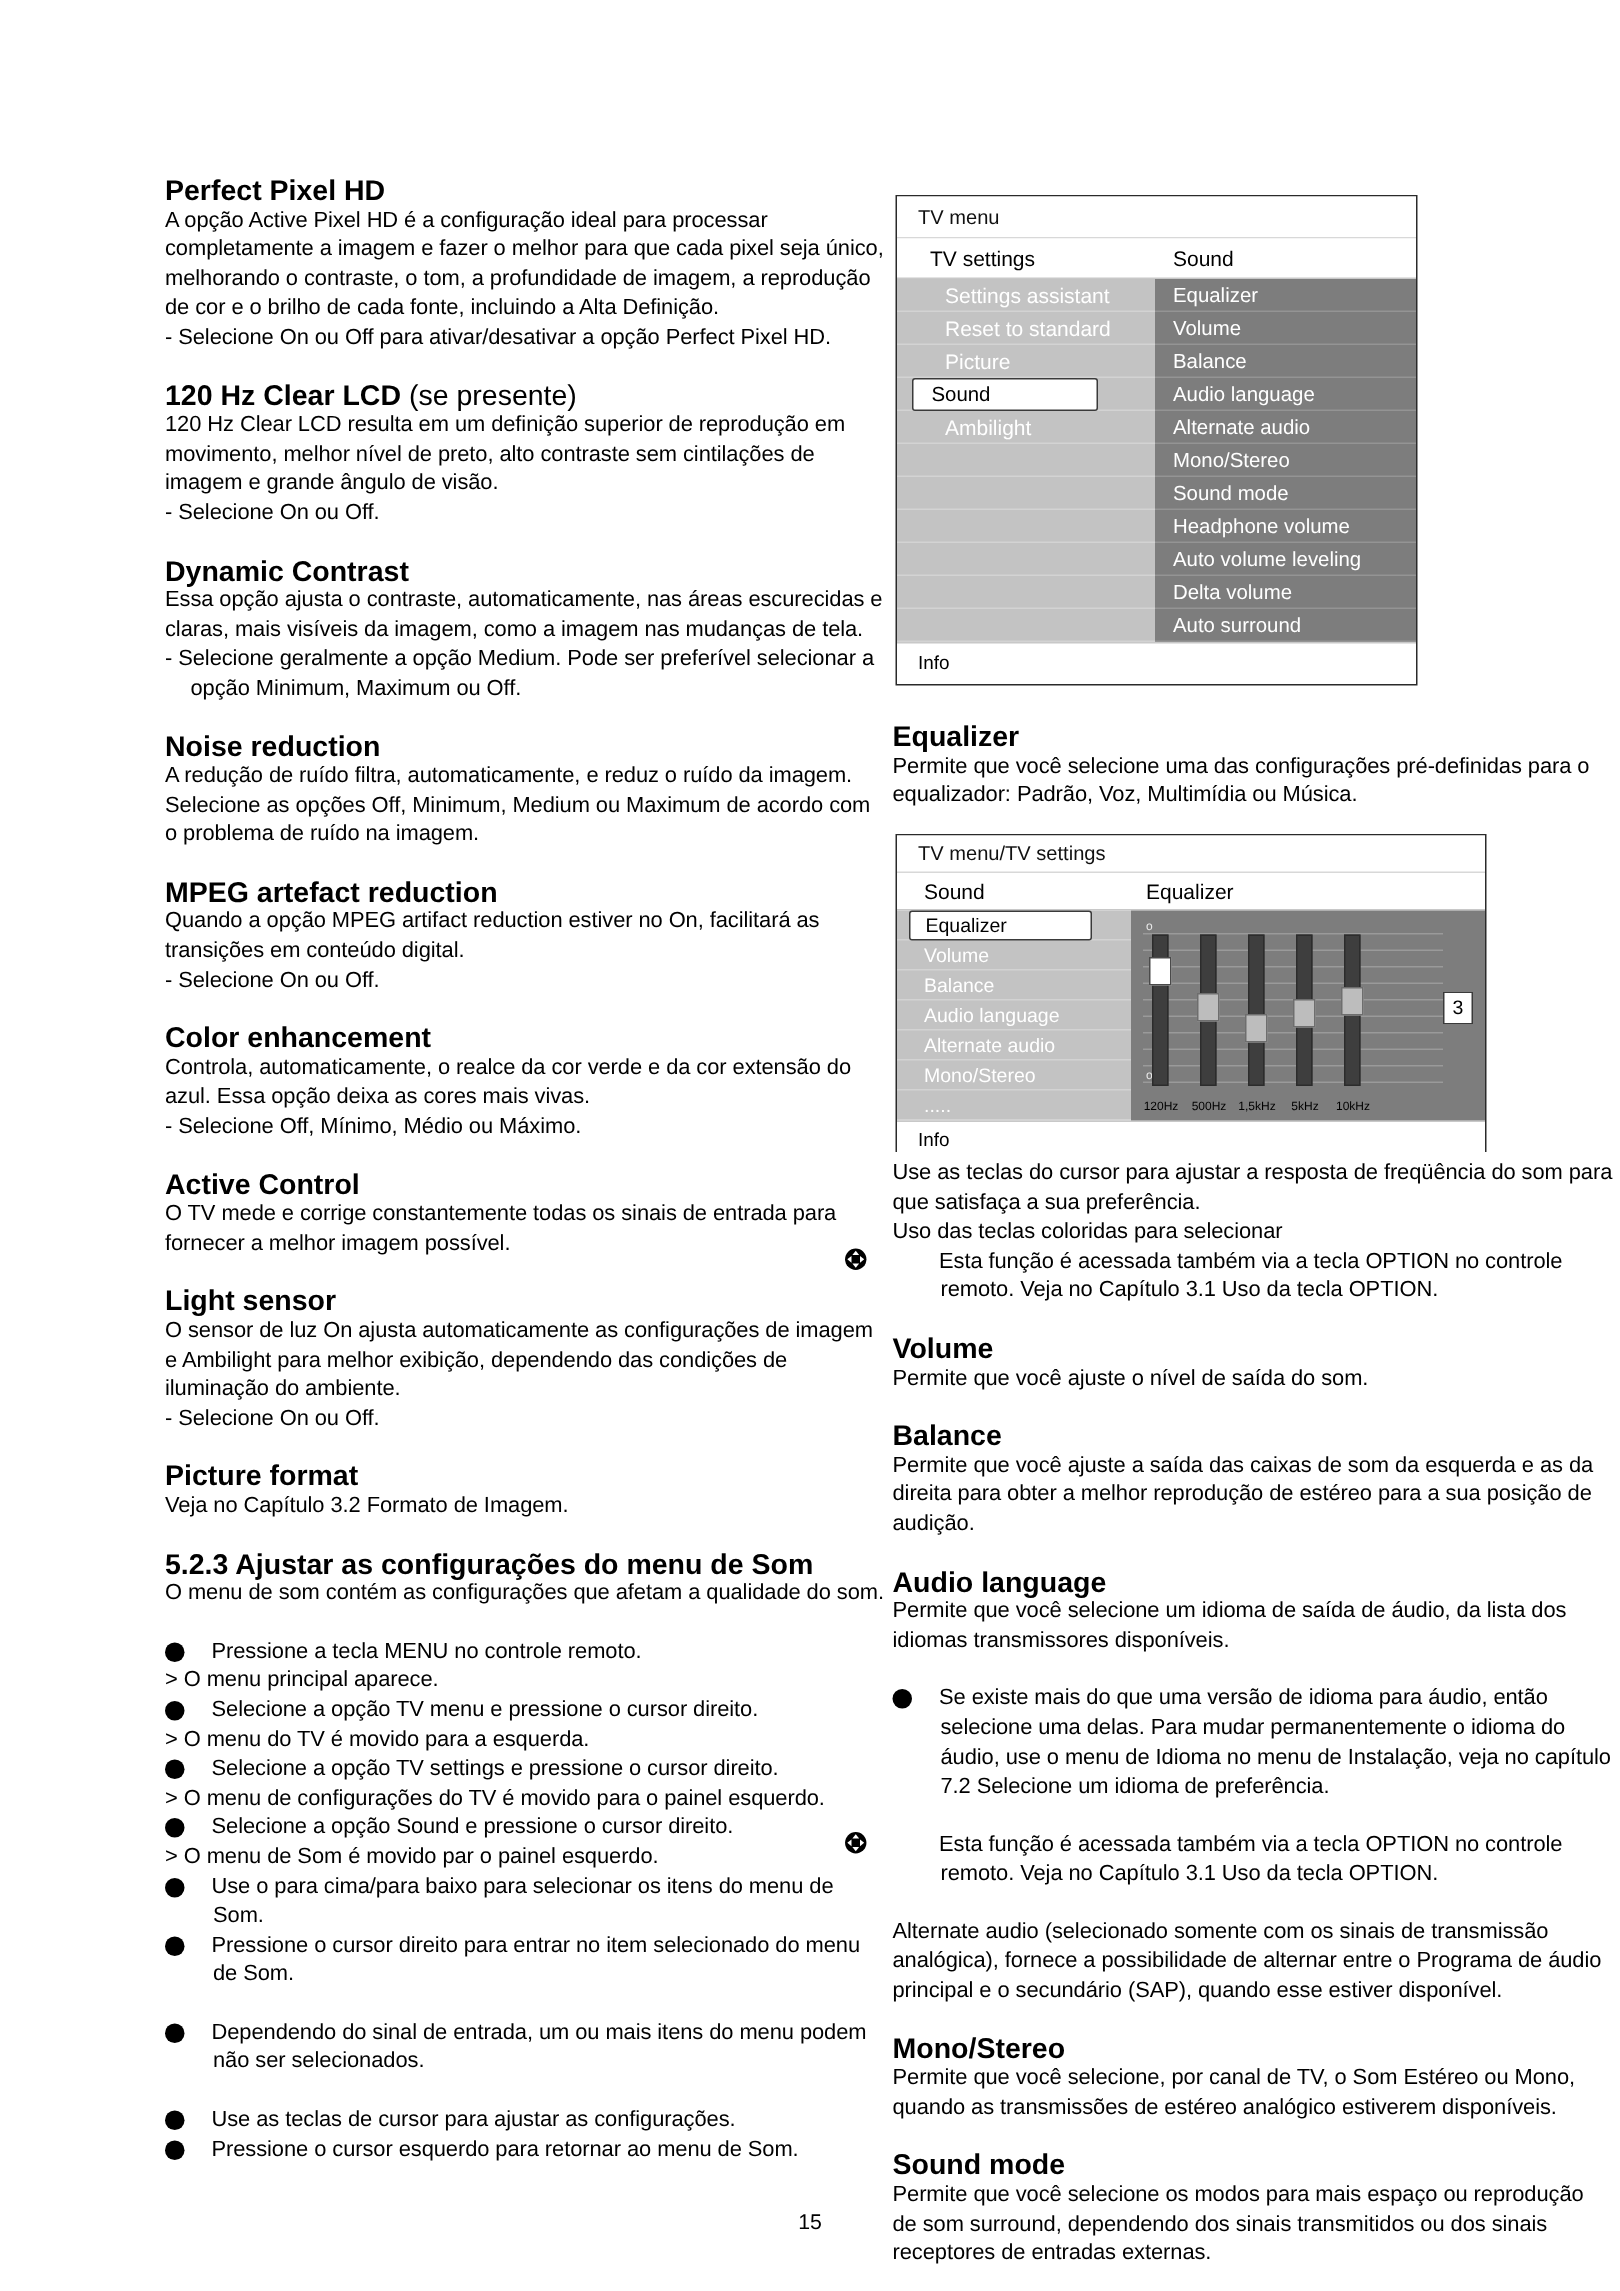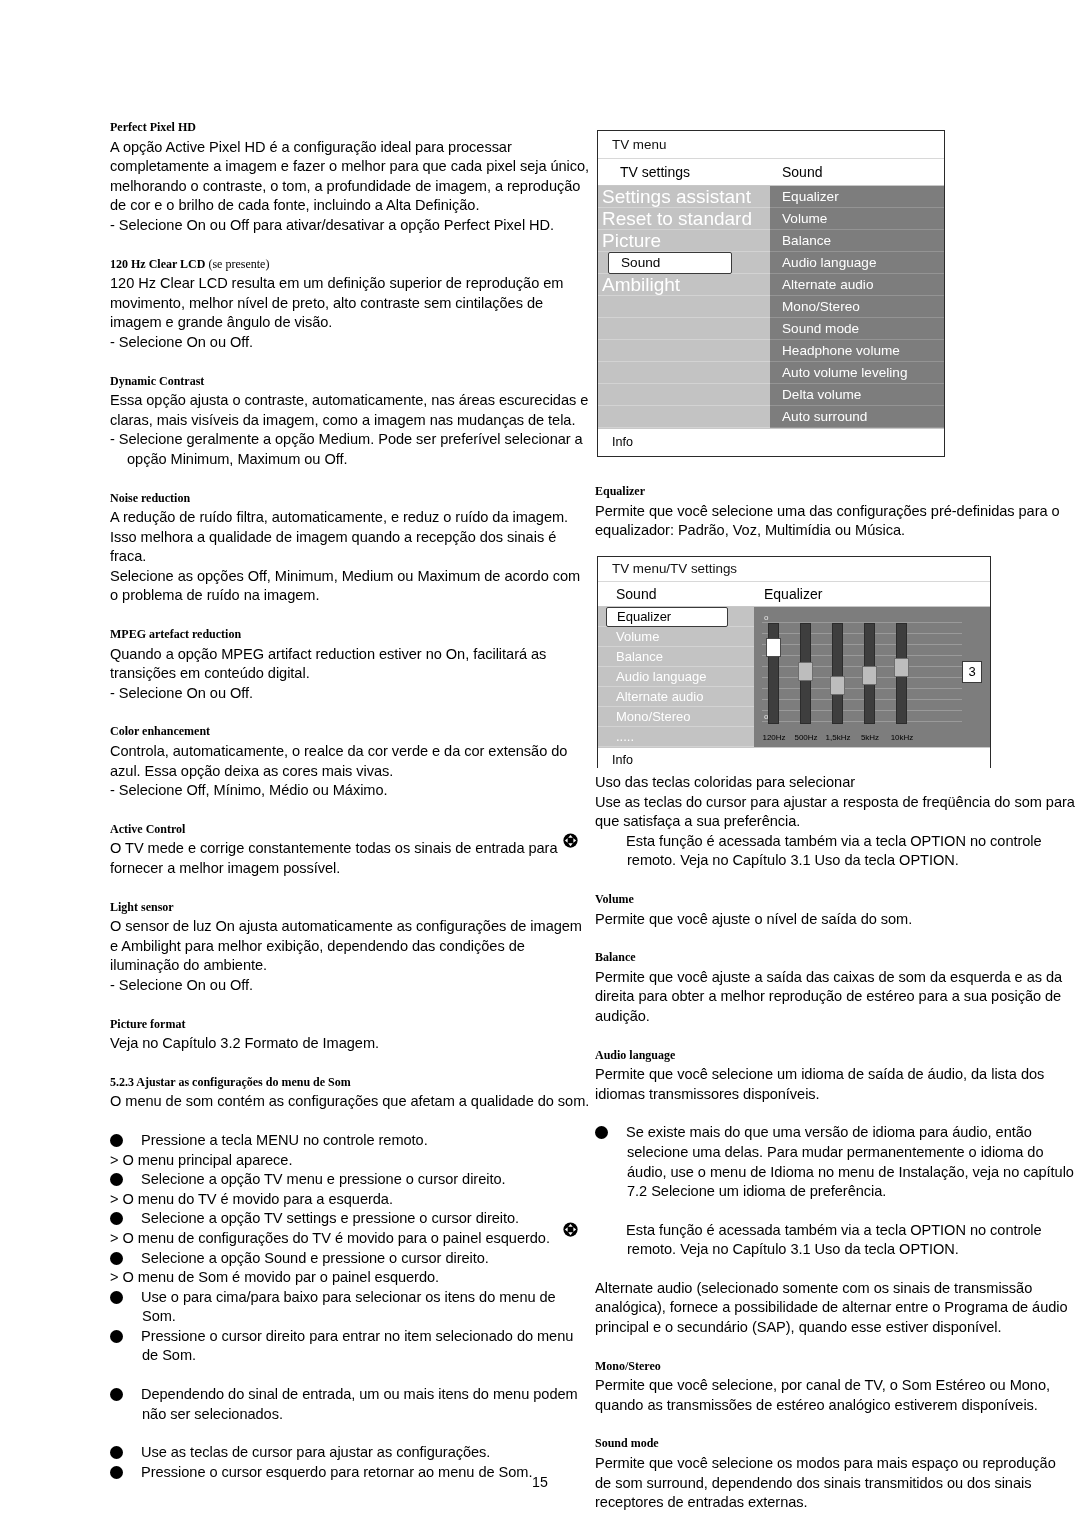--- a/index.html
+++ b/index.html
@@ -30,24 +30,23 @@
   .col-right { left: 595px; }
 
   p, .para {
     margin: 0;
     font-size: 14.6px;
     line-height: 19.6px;
     letter-spacing: -0.05px;
   }
   .h {
     font-weight: bold;
-    font-size: 12px;
+    font-size: 19px;
     line-height: 19.6px;
     margin: 0;
-    font-family: Liberation Serif, serif;
   }
   .gap { height: 19px; }
   b { font-weight: normal; }
 
   
   .dash {
     padding-left: 17px;
     text-indent: -17px;
   }
   .gt {
@@ -150,23 +149,23 @@
     width: 172px;
     background: #c3c3c3;
   }
   .tvm-rightcol {
     flex: 1;
     background: #7d7d7d;
   }
   .tvm-li {
     height: 22px;
     line-height: 22px;
-    padding-left: 4px;
+    padding-left: 32px;
     color: #ffffff;
-    font-size: 19px;
+    font-size: 14px;
     box-sizing: border-box;
     border-bottom: 1px solid #d3d3d3;
   }
   .tvm-li.blank { color: transparent; }
   .tvm-ri {
     height: 22px;
     line-height: 22px;
     padding-left: 12px;
     color: #ffffff;
     font-size: 13.6px;
@@ -315,21 +314,20 @@
     <p class="dash"><span>- Selecione  </span><b>On ou Off</b><span>.</span></p>
     <div class="gap"></div>
 
     <div class="h">Dynamic Contrast</div>
     <p>Essa opção ajusta o contraste, automaticamente, nas áreas escurecidas e claras, mais visíveis da imagem, como a imagem nas mudanças de tela.</p>
     <p class="dash"><span>- Selecione geralmente a opção </span><b>Medium.</b><span> Pode ser preferível selecionar a opção </span><b>Minimum, Maximum ou Off</b><span>.</span></p>
     <div class="gap"></div>
 
     <div class="h">Noise reduction</div>
     <p>A redução de ruído filtra, automaticamente, e reduz o ruído da imagem.</p>
-    <p>Isso melhora a qualidade de imagem quando a recepção dos sinais é fraca.</p>
     <p><span>Selecione as opções </span><b>Off, Minimum, Medium ou Maximum</b><span> de acordo com o problema de ruído na imagem.</span></p>
     <div class="gap"></div>
 
     <div class="h">MPEG artefact reduction</div>
     <p><span>Quando a opção MPEG artifact reduction estiver no </span><b>On</b><span>, facilitará as transições em conteúdo digital.</span></p>
     <p class="dash"><span>- Selecione </span><b>On ou Off</b><span>.</span></p>
     <div class="gap"></div>
 
     <div class="h">Color enhancement</div>
     <p>Controla, automaticamente, o realce da cor verde e da cor extensão do azul. Essa opção deixa as cores mais vivas.</p>
@@ -473,22 +471,22 @@
     </div>
     <div class="tvm-info">Info</div>
   </div>
 
   <div class="col col-right" style="top:482px">
     <div class="h">Equalizer</div>
     <p><span>Permite que você selecione uma das configurações pré-definidas para o equalizador: </span><b>Padrão, Voz, Multimídia ou Música</b><span>.</span></p>
   </div>
 
   <div class="col col-right" style="top:773px">
+    <p>Use as teclas do cursor para ajustar a resposta de freqüência do som para que satisfaça a sua preferência.</p>
     <p>Uso das teclas coloridas para selecionar</p>
-    <p>Use as teclas do cursor para ajustar a resposta de freqüência do som para que satisfaça a sua preferência.</p>
     <p class="note-item"><span class="opt-glyph"><svg viewBox="0 0 20 20" width="15" height="15">
             <circle cx="10" cy="10" r="9.5" fill="#000"></circle>
             <polygon points="10,2.5 13,6.2 7,6.2" fill="#fff"></polygon>
             <polygon points="10,17.5 13,13.8 7,13.8" fill="#fff"></polygon>
             <polygon points="2.5,10 6.2,7 6.2,13" fill="#fff"></polygon>
             <polygon points="17.5,10 13.8,7 13.8,13" fill="#fff"></polygon>
           </svg></span><span>Esta função é acessada também via a tecla </span><b>OPTION</b><span> no controle remoto. Veja no Capítulo </span><b>3.1 Uso da tecla OPTION</b><span>.</span></p>
     <div class="gap"></div>
 
     <div class="h">Volume</div>

